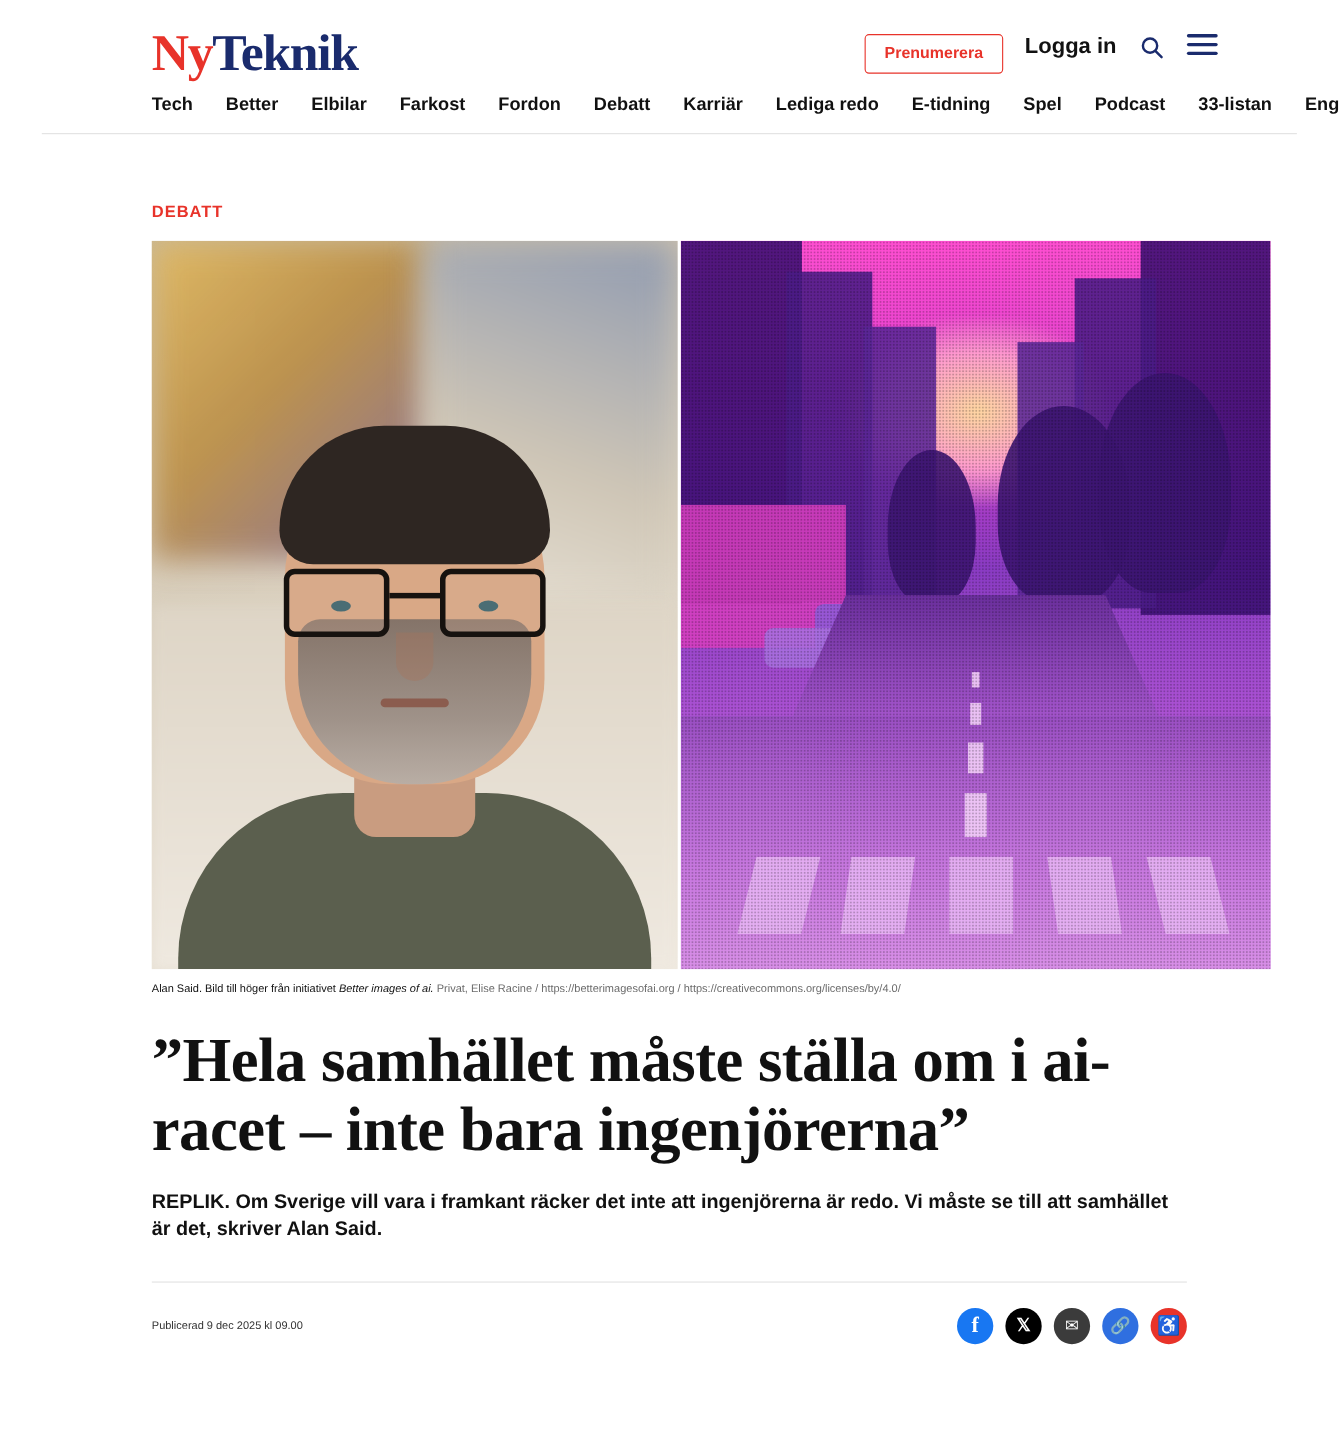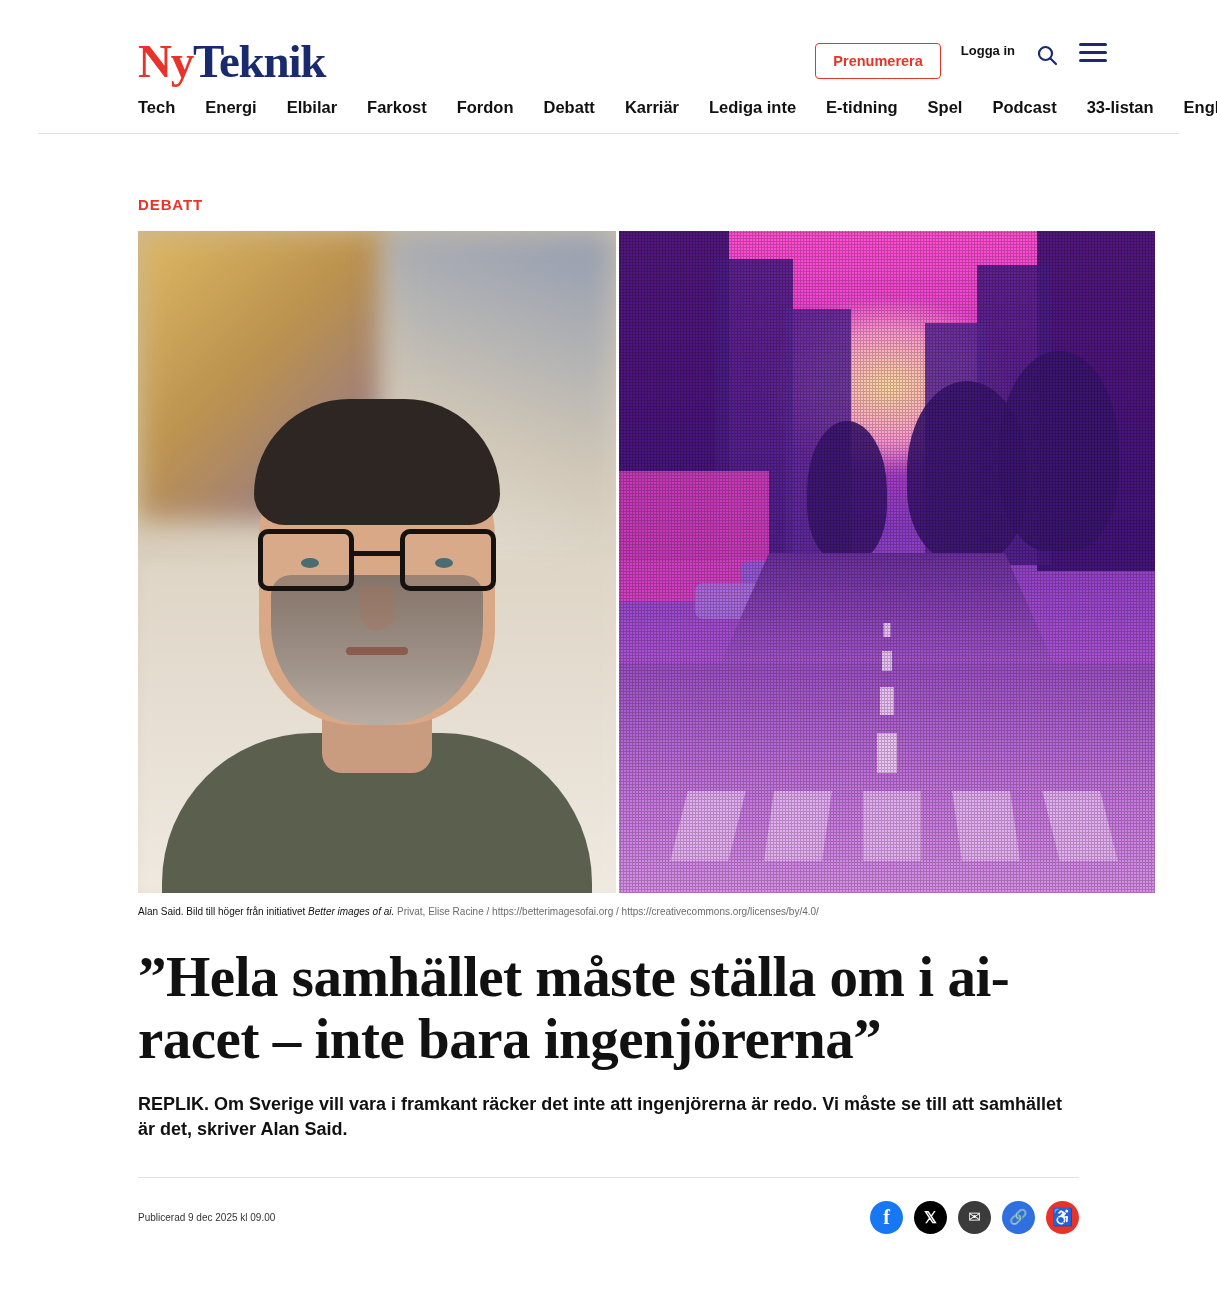--- a/index.html
+++ b/index.html
@@ -3,21 +3,21 @@
 <meta charset="utf-8">
 <style>
   * { box-sizing: border-box; }
   html, body {
     margin: 0; padding: 0;
     width: 1217px;
     background: #ffffff;
     font-family: "Liberation Sans", sans-serif;
     color: #1a1a1a;
   }
-  .page { width: 1141px; margin: 16px auto; position: relative; }
+  .page { width: 1141px; margin: 4px auto; position: relative; }
 
   
   .header {
     padding: 14px 0 0 0;
     border-bottom: 1px solid #e2e2e2;
   }
   .header-top {
     display: flex;
     align-items: center;
     justify-content: space-between;
@@ -45,21 +45,21 @@
     color: #e8332a;
     background: #fff;
     border-radius: 4px;
     font-size: 14.5px;
     font-weight: 600;
     padding: 9px 17px;
     cursor: pointer;
     font-family: "Liberation Sans", sans-serif;
   }
   .btn-login {
-    font-size: 13px;
+    font-size: 20px;
     font-weight: 700;
     color: #111;
     cursor: pointer;
     white-space: nowrap;
   }
   .icon-btn {
     background: none;
     border: none;
     padding: 0;
     cursor: pointer;
@@ -293,27 +293,27 @@
           <span class="hamburger">
             <span></span>
               <span></span>
               <span></span>
           </span>
         </button>
       </div>
     </div>
     <nav class="nav">
       <a>Tech</a>
-      <a>Energi</a>
+      <a>Better</a>
       <a>Elbilar</a>
       <a>Farkost</a>
       <a>Fordon</a>
       <a>Debatt</a>
       <a>Karriär</a>
-      <a>Lediga inte</a>
+      <a>Lediga redo</a>
       <a>E-tidning</a>
       <a>Spel</a>
       <a>Podcast</a>
       <a>33-listan</a>
       <a>English</a>
     </nav>
   </header>
 
   <main class="article">
 

